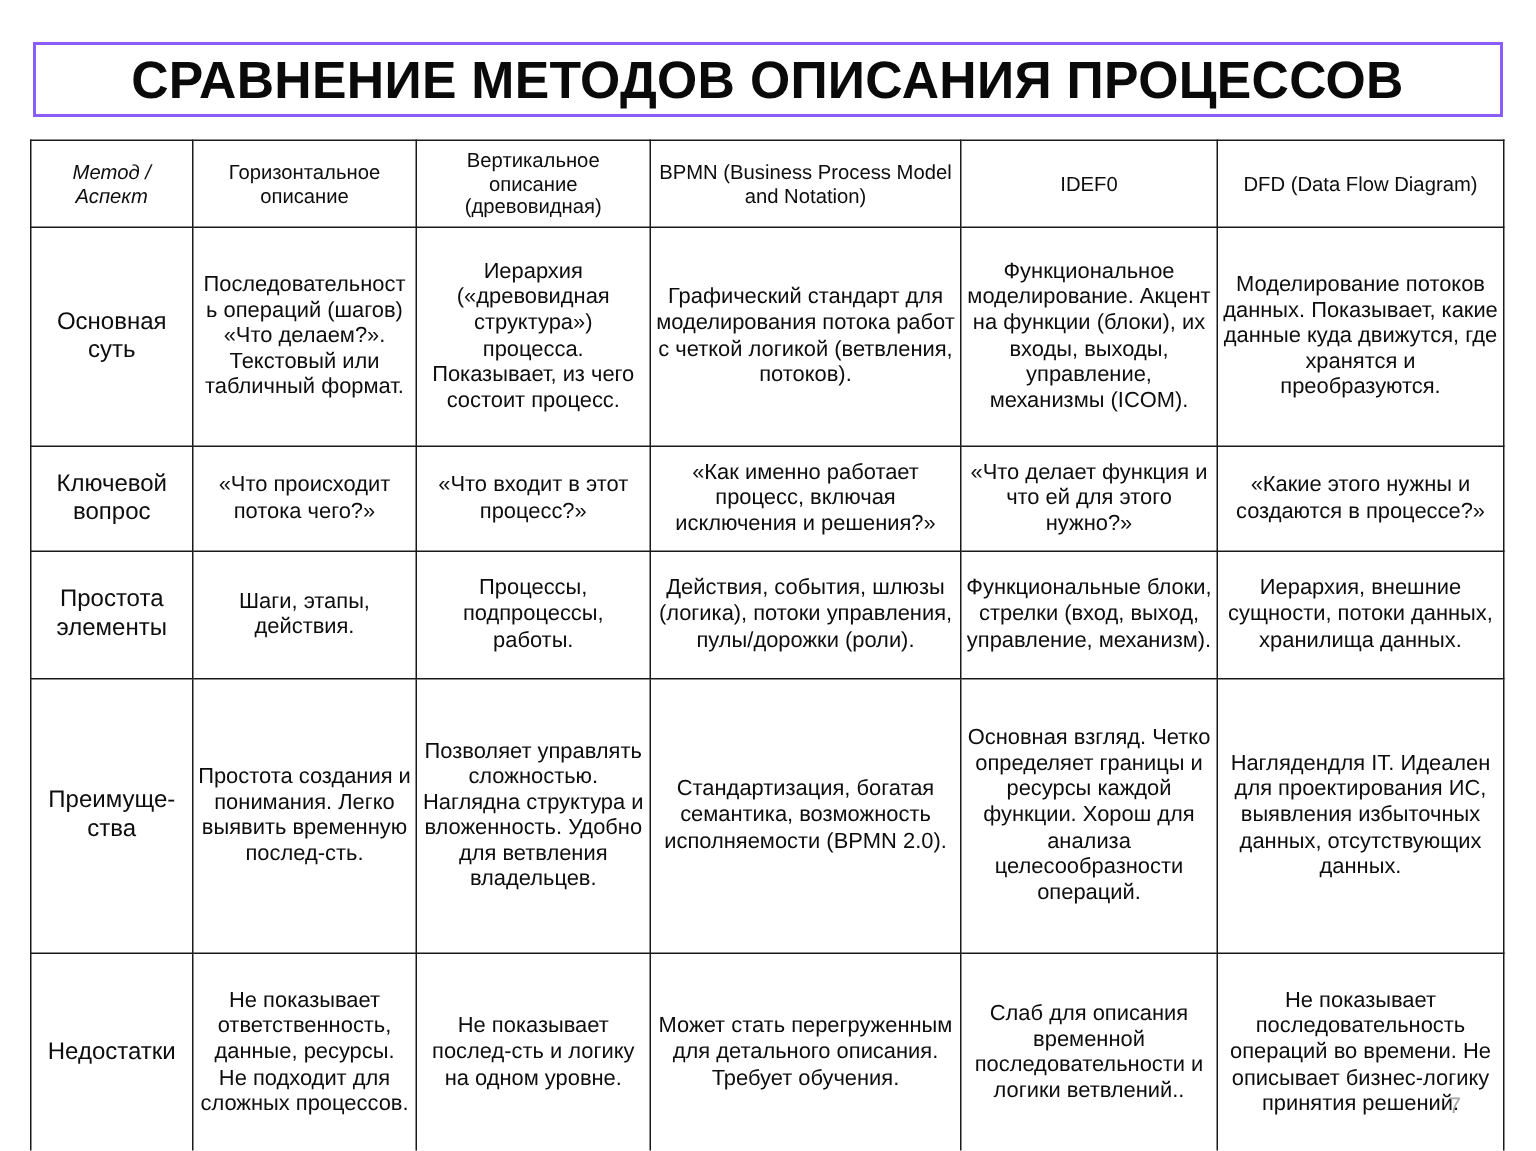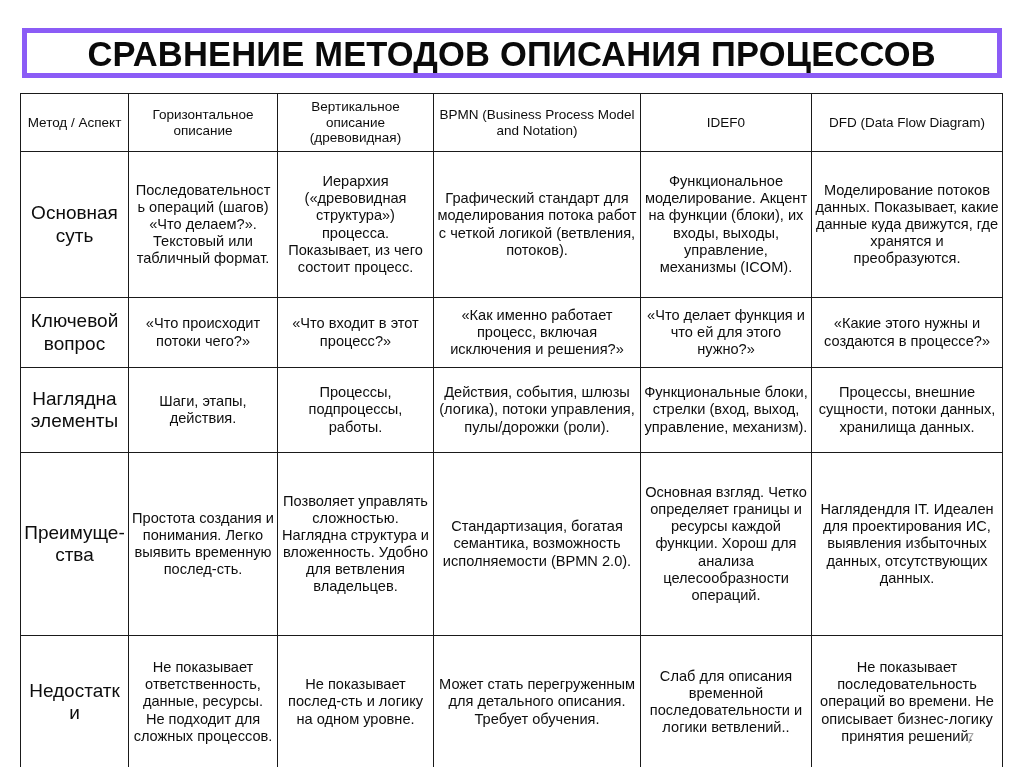--- a/index.html
+++ b/index.html
@@ -24,21 +24,21 @@
     height: 767px;
   }
 
   
   .title-box {
     position: absolute;
     left: 22px;
     top: 28px;
     width: 980px;
     height: 50px;
-    border: 5px solid #8b5cf6;
+    border: 2px solid #8b5cf6;
     box-sizing: border-box;
     display: flex;
     align-items: center;
     justify-content: center;
     background: #ffffff;
   }
   .title-text {
     font-size: 35px;
     font-weight: bold;
     letter-spacing: 0.2px;
@@ -74,24 +74,24 @@
 
   
   col.c0 { width: 108px; }
   col.c1 { width: 149px; }
   col.c2 { width: 156px; }
   col.c3 { width: 207px; }
   col.c4 { width: 171px; }
   col.c5 { width: 191px; }
 
   thead td { font-size: 13.5px; height: 53px; }
-  thead td.head-first { font-size: 13.5px; }
+  thead td.head-first { font-size: 13.5px; font-style: italic; }
 
   tbody td { font-size: 14.6px; }
-  tbody td.rowhead { font-size: 19px; margin-left: 35px; }
+  tbody td.rowhead { font-size: 16px; margin-left: 35px; }
 
   tr.r-sut      td { height: 141px; }
   tr.r-vopros   td { height: 65px; }
   tr.r-elementy td { height: 80px; }
   tr.r-plus     td { height: 178px; }
   tr.r-minus    td { height: 128px; }
 
   
   .page-number {
     position: absolute;
@@ -136,34 +136,34 @@
         <td class="rowhead">Основная суть</td>
         <td>Последовательность операций (шагов) «Что делаем?». Текстовый или табличный формат.</td>
         <td>Иерархия («древовидная структура») процесса. Показывает, из чего состоит процесс.</td>
         <td>Графический стандарт для моделирования потока работ с четкой логикой (ветвления, потоков).</td>
         <td>Функциональное моделирование. Акцент на функции (блоки), их входы, выходы, управление, механизмы (ICOM).</td>
         <td>Моделирование потоков данных. Показывает, какие данные куда движутся, где хранятся и преобразуются.</td>
       </tr>
 
       <tr class="r-vopros">
         <td class="rowhead">Ключевой вопрос</td>
-        <td>«Что происходит потоки чего?»</td>
+        <td>«Что происходит потока чего?»</td>
         <td>«Что входит в этот процесс?»</td>
         <td>«Как именно работает процесс, включая исключения и решения?»</td>
         <td>«Что делает функция и что ей для этого нужно?»</td>
         <td>«Какие этого нужны и создаются в процессе?»</td>
       </tr>
 
       <tr class="r-elementy">
-        <td class="rowhead">Наглядна элементы</td>
+        <td class="rowhead">Простота элементы</td>
         <td>Шаги, этапы, действия.</td>
         <td>Процессы, подпроцессы, работы.</td>
         <td>Действия, события, шлюзы (логика), потоки управления, пулы/дорожки (роли).</td>
         <td>Функциональные блоки, стрелки (вход, выход, управление, механизм).</td>
-        <td>Процессы, внешние сущности, потоки данных, хранилища данных.</td>
+        <td>Иерархия, внешние сущности, потоки данных, хранилища данных.</td>
       </tr>
 
       <tr class="r-plus">
         <td class="rowhead">Преимуще-ства</td>
         <td>Простота создания и понимания. Легко выявить временную послед-сть.</td>
         <td>Позволяет управлять сложностью. Наглядна структура и вложенность. Удобно для ветвления владельцев.</td>
         <td>Стандартизация, богатая семантика, возможность исполняемости (BPMN 2.0).</td>
         <td>Основная взгляд. Четко определяет границы и ресурсы каждой функции. Хорош для анализа целесообразности операций.</td>
         <td>Наглядендля IT. Идеален для проектирования ИС, выявления избыточных данных, отсутствующих данных.</td>
       </tr>

